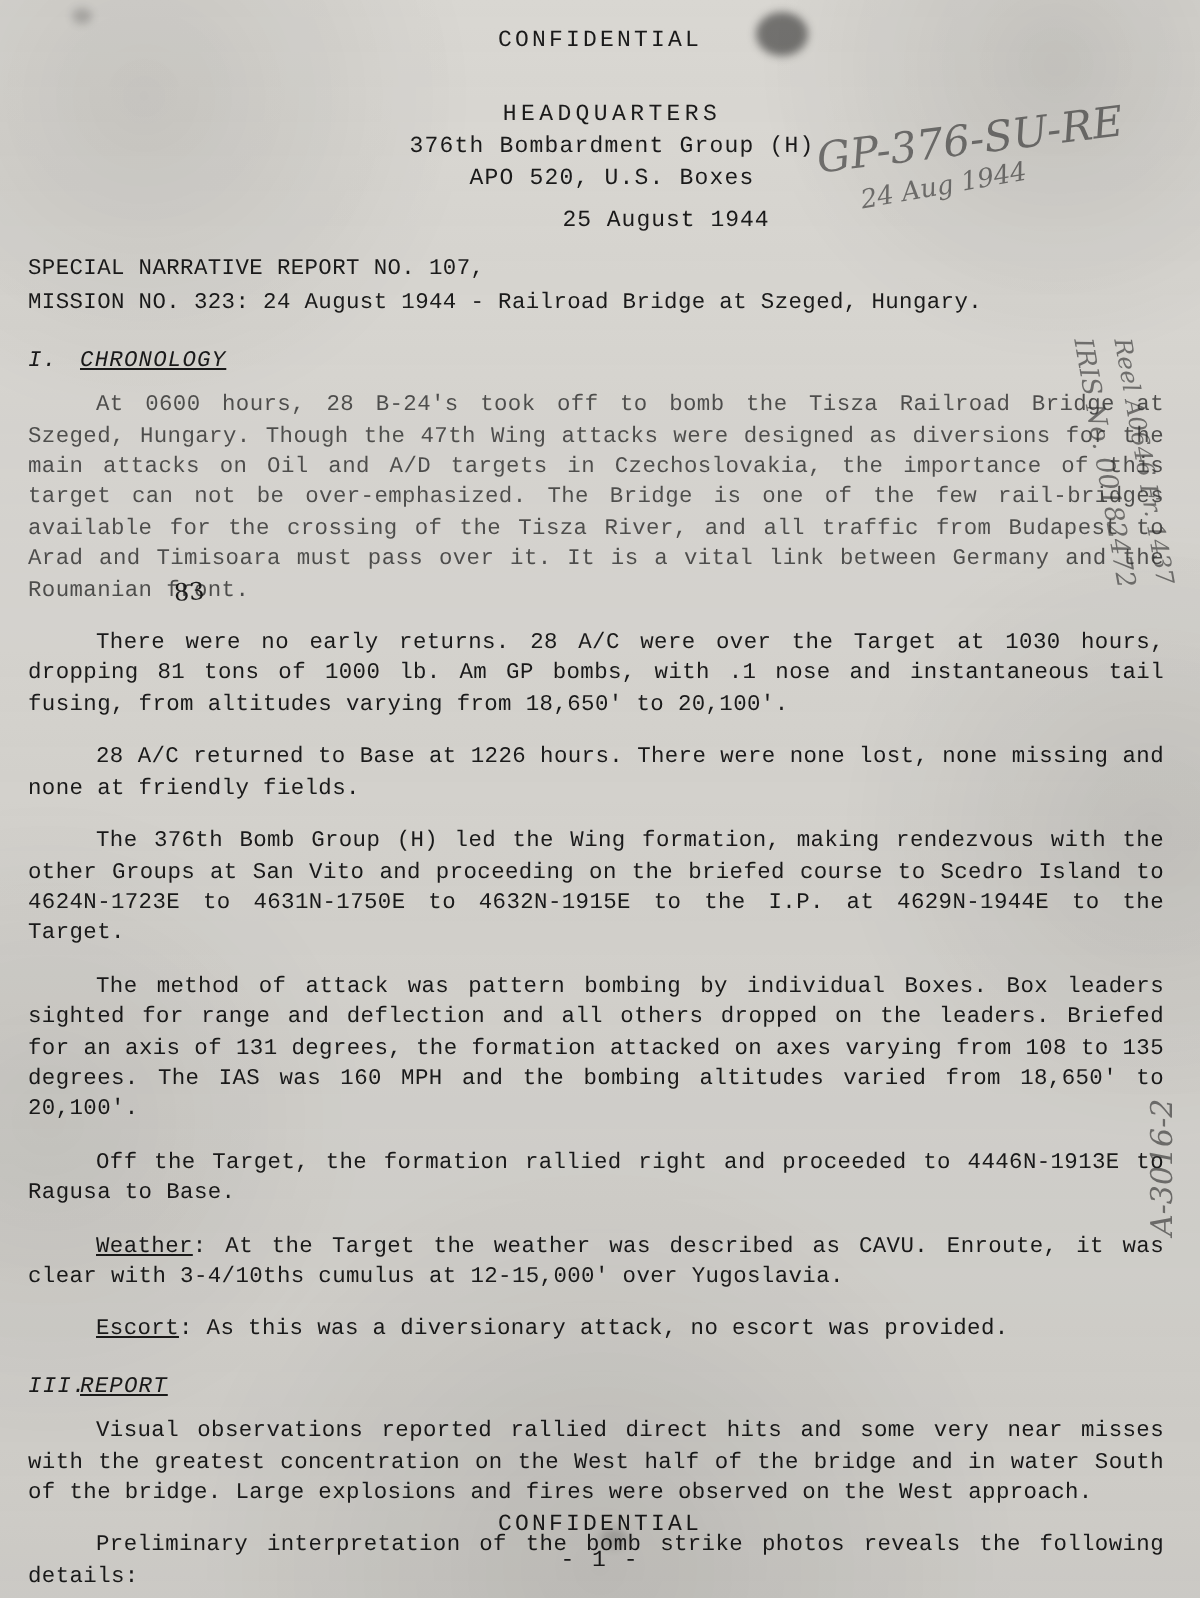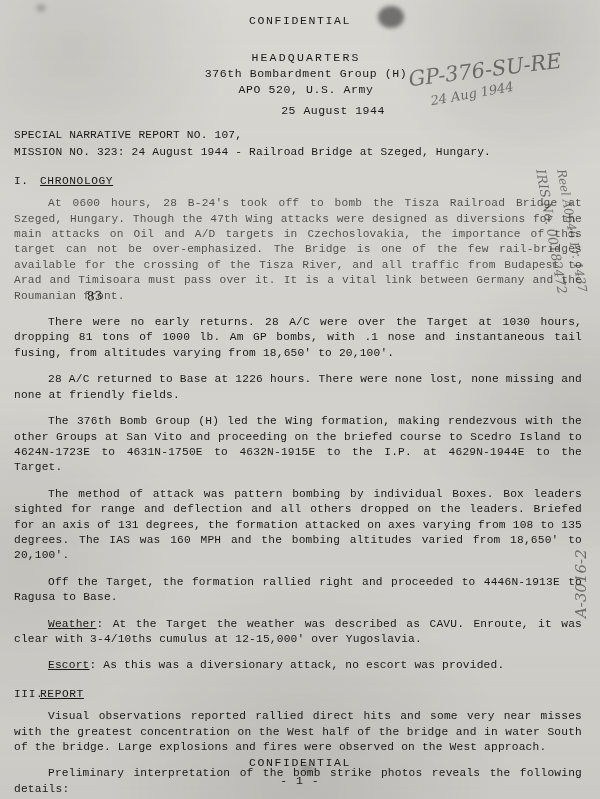--- a/index.html
+++ b/index.html
@@ -75,20 +75,21 @@
     font-size: 11.2px;
     line-height: 15.4px;
     letter-spacing: .2px;
   }
   .para { margin: 0 0 11px 0; text-align: justify; }
   .tight { margin-bottom: 2px; }
   .indent { text-indent: 34px; }
   .sec {
     margin: 13px 0 7px 0;
     letter-spacing: .6px;
+    font-style: italic;
   }
   .sec .num { display: inline-block; width: 26px; }
   .u { text-decoration: underline; }
   
   .hand {
     position: absolute;
     font-family: "DejaVu Serif", serif;
     font-style: italic;
     color: #2b2b2b;
     opacity: .8;
@@ -149,21 +150,21 @@
 
 <div class="page">
 
   <div class="content">
 
     <div class="ctr cls-top">CONFIDENTIAL</div>
 
     <div class="ctr hq">
       <div class="l1">HEADQUARTERS</div>
       <div>376th Bombardment Group (H)</div>
-      <div>APO 520, U.S. Army</div>
+      <div>APO 520, U.S. Boxes</div>
     </div>
 
     <div class="datestamp">25 August 1944</div>
 
     <div class="body">
 
       <div class="para tight">SPECIAL NARRATIVE REPORT NO. 107,</div>
       <div class="para">MISSION NO. 323:  24 August 1944 - Railroad Bridge at Szeged, Hungary.</div>
 
       <div class="sec">

